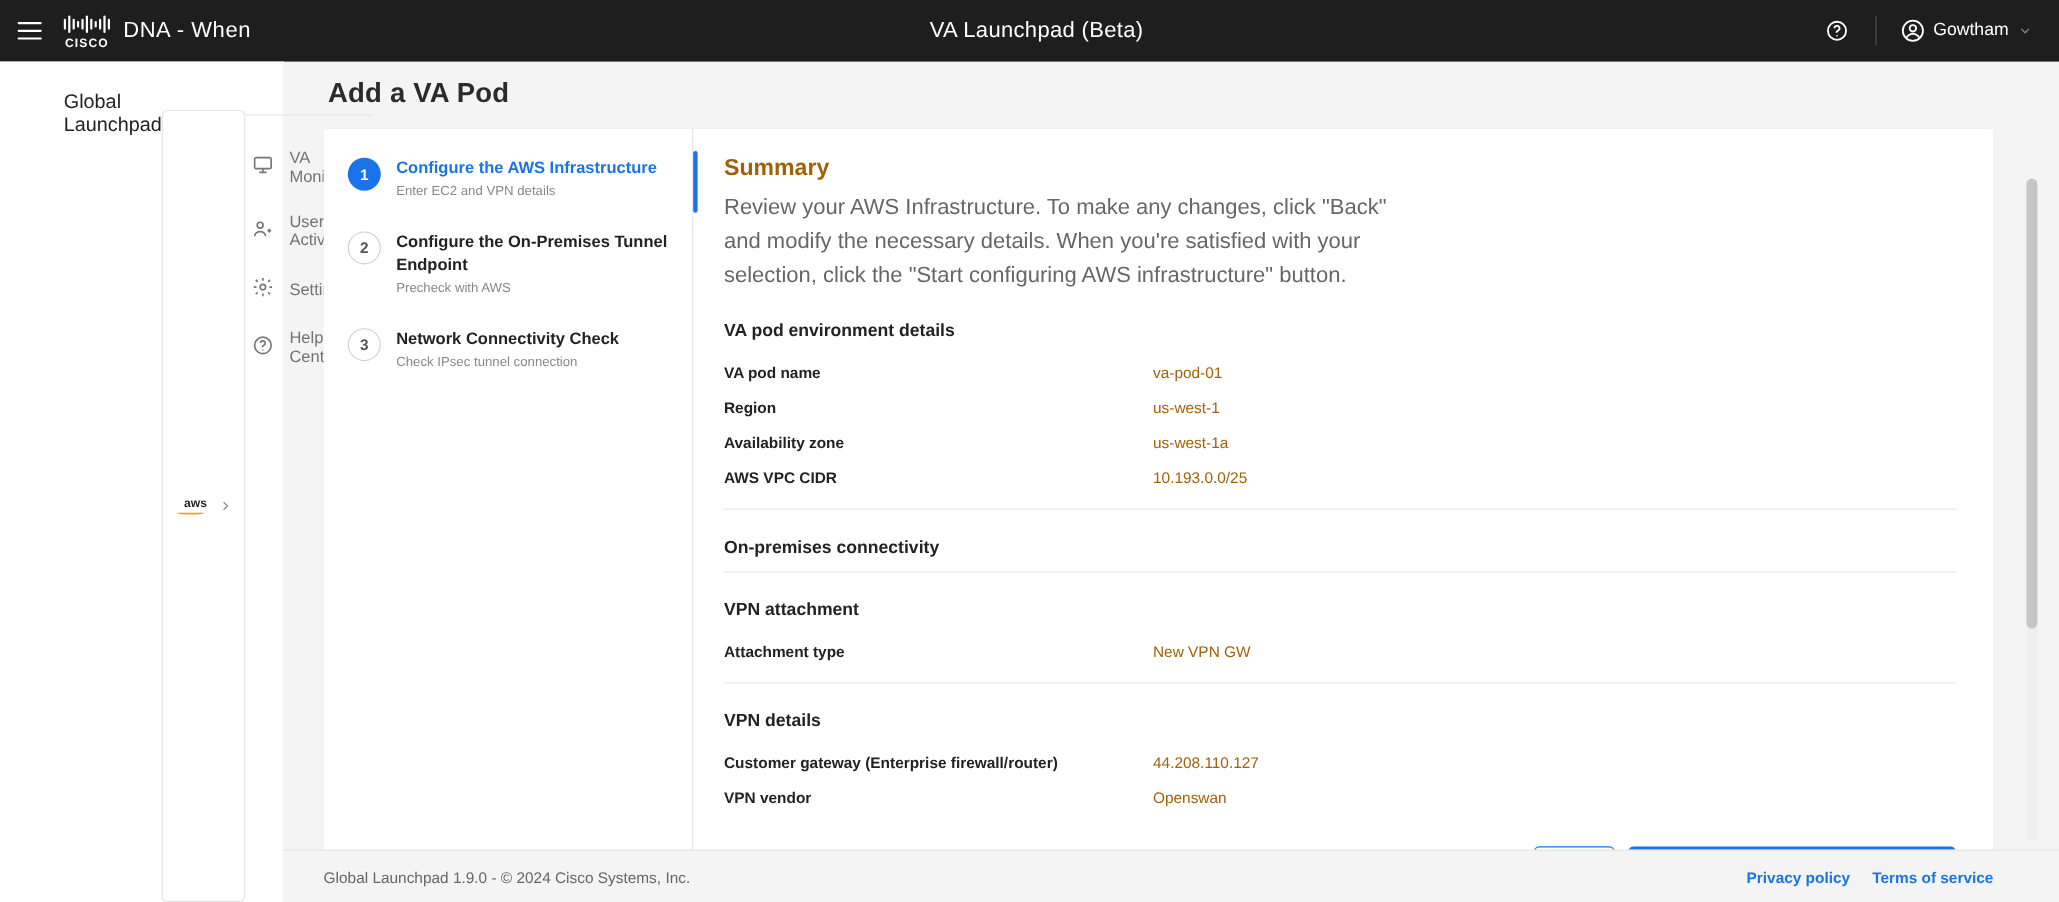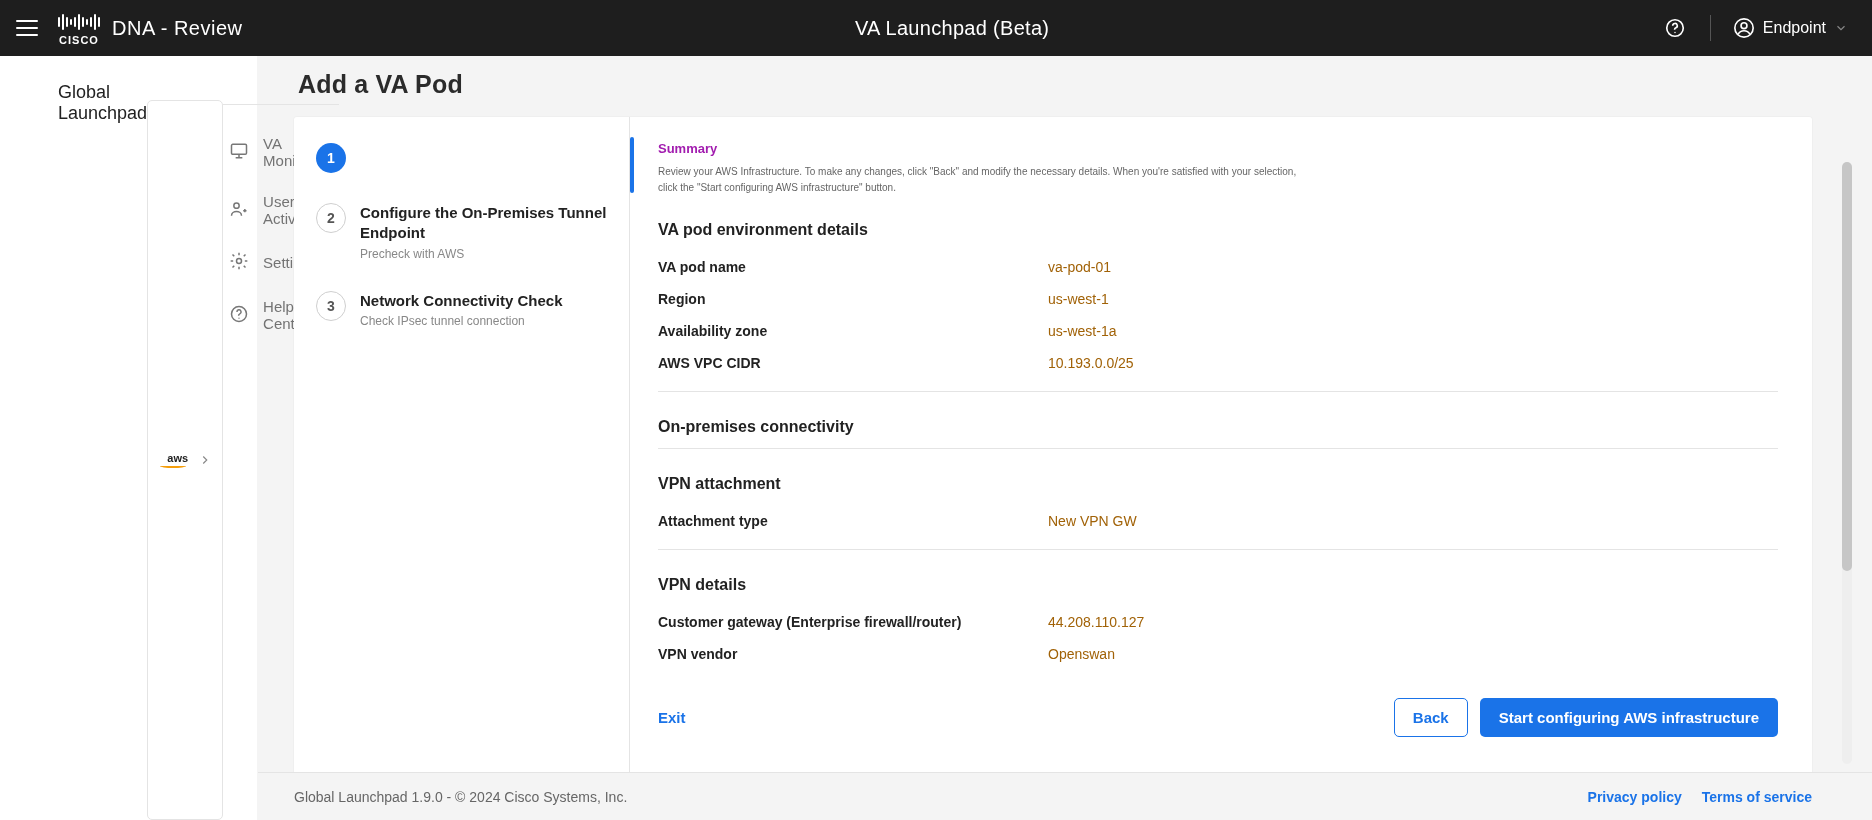--- a/index.html
+++ b/index.html
@@ -147,22 +147,22 @@
     position:relative;
   }
   .summary::before {
     content:"";
     position:absolute;
     left:0; top:20px;
     width:4px; height:56px;
     background:var(--accent);
     border-radius:2px;
   }
-  .summary h2 { margin:0 0 8px 0; font-size:13px; font-weight:700; color:#a21caf;}
-  .summary .desc { font-size:10px; color:#666; line-height:1.55; max-width:640px;}
+  .summary h2 { margin:0 0 8px 0; font-size:21px; font-weight:700; color:#a16207;}
+  .summary .desc { font-size:20px; color:#666; line-height:1.55; max-width:640px;}
   .section-title { font-size:16px; font-weight:700; margin:26px 0 12px 0; color:#222;}
   .kv { display:flex; padding:8px 0; font-size:14px;}
   .kv .k { width:390px; color:#222; font-weight:600;}
   .kv .v { color:#a16207;}
   .sep { border-top:1px solid var(--border); margin-top:12px; }
 
   .action-row {
     display:flex;
     align-items:center;
     margin-top:28px;
@@ -245,39 +245,39 @@
           <i></i>
           <i></i>
           <i></i>
           <i></i>
           <i></i>
           <i></i>
           <i></i>
       </div>
       <div class="cisco-word">CISCO</div>
     </div>
-    <div class="product-name">DNA - Review</div>
+    <div class="product-name">DNA - When</div>
   </div>
   <div class="top-center">VA Launchpad (Beta)</div>
   <div class="top-right">
     <div class="icon-btn">
       <svg viewBox="0 0 24 24" width="22" height="22" fill="none" stroke="currentColor" stroke-width="1.8">
         <circle cx="12" cy="12" r="9"></circle>
           <path d="M9.5 9.5a2.5 2.5 0 1 1 3.5 2.3c-.9.4-1.5 1-1.5 2.2"></path>
           <circle cx="12" cy="17" r="0.8" fill="currentColor" stroke="none"></circle>
       </svg>
     </div>
     <div class="divider-v"></div>
     <div class="user-chip">
       <svg class="avatar-ico" viewBox="0 0 24 24" fill="none" stroke="currentColor" stroke-width="1.8">
         <circle cx="12" cy="12" r="10"></circle>
           <circle cx="12" cy="9.5" r="3.2"></circle>
           <path d="M5.5 19c1.4-2.6 4-4 6.5-4s5.1 1.4 6.5 4"></path>
       </svg>
-      <span>Endpoint</span>
+      <span>Gowtham</span>
       <svg class="chev" viewBox="0 0 24 24" fill="none" stroke="currentColor" stroke-width="2">
           <path d="M6 9l6 6 6-6"></path>
         </svg>
     </div>
   </div>
 </div>
 
 <div class="shell">
 
   <div class="sidebar">
@@ -332,20 +332,24 @@
 
   <div class="main">
     <div class="scroll-inner">
       <div class="page-title">Add a VA Pod</div>
 
       <div class="panel">
 
         <div class="steps" id="steps">
             <div class="step active">
     <div class="step-num">1</div>
+    <div class="step-body">
+      <div class="st-title">Configure the AWS Infrastructure</div>
+      <div class="st-sub">Enter EC2 and VPN details</div>
+    </div>
             </div>
             <div class="step">
     <div class="step-num">2</div>
     <div class="step-body">
       <div class="st-title">Configure the On-Premises Tunnel Endpoint</div>
       <div class="st-sub">Precheck with AWS</div>
     </div>
             </div>
             <div class="step">
     <div class="step-num">3</div>

